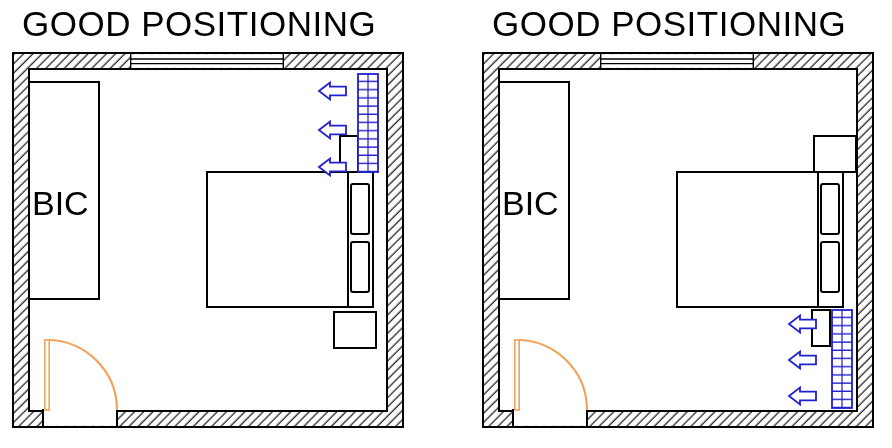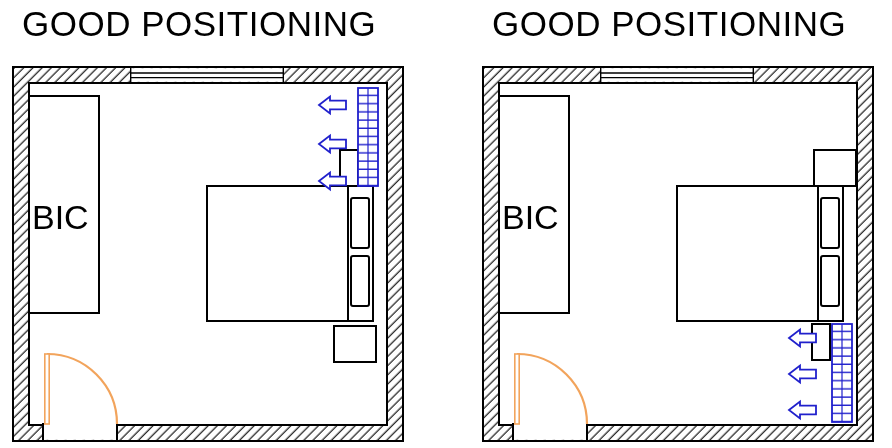--- a/index.html
+++ b/index.html
@@ -12,21 +12,21 @@
   body{width:892px;height:448px;overflow:hidden;font-family:"Liberation Sans",sans-serif;}
   .page{display:flex;gap:78px;padding:4px 0 0 12px;}
   figure.panel{margin:0;width:392px;}
   .panel-title{
     font-family:"Liberation Sans",sans-serif;
     font-size:35px;
     line-height:40px;
     color:var(--line-black);
     letter-spacing:0.5px;
     white-space:nowrap;
-    margin:0 0 22px 10px;
+    margin:0 0 8px 10px;
   }
   svg.plan{display:block;}
   .furn{fill:#fff;stroke:var(--line-black);stroke-width:2;}
   .edge{fill:none;stroke:var(--line-black);stroke-width:2;}
   .winline{stroke:var(--line-black);stroke-width:1.4;}
   .rad{stroke:var(--radiator-blue);}
   .door{stroke:var(--door-orange);fill:none;}
   text.closet{font-family:"Liberation Sans",sans-serif;font-size:34px;fill:var(--line-black);}
 </style>
 </head>

